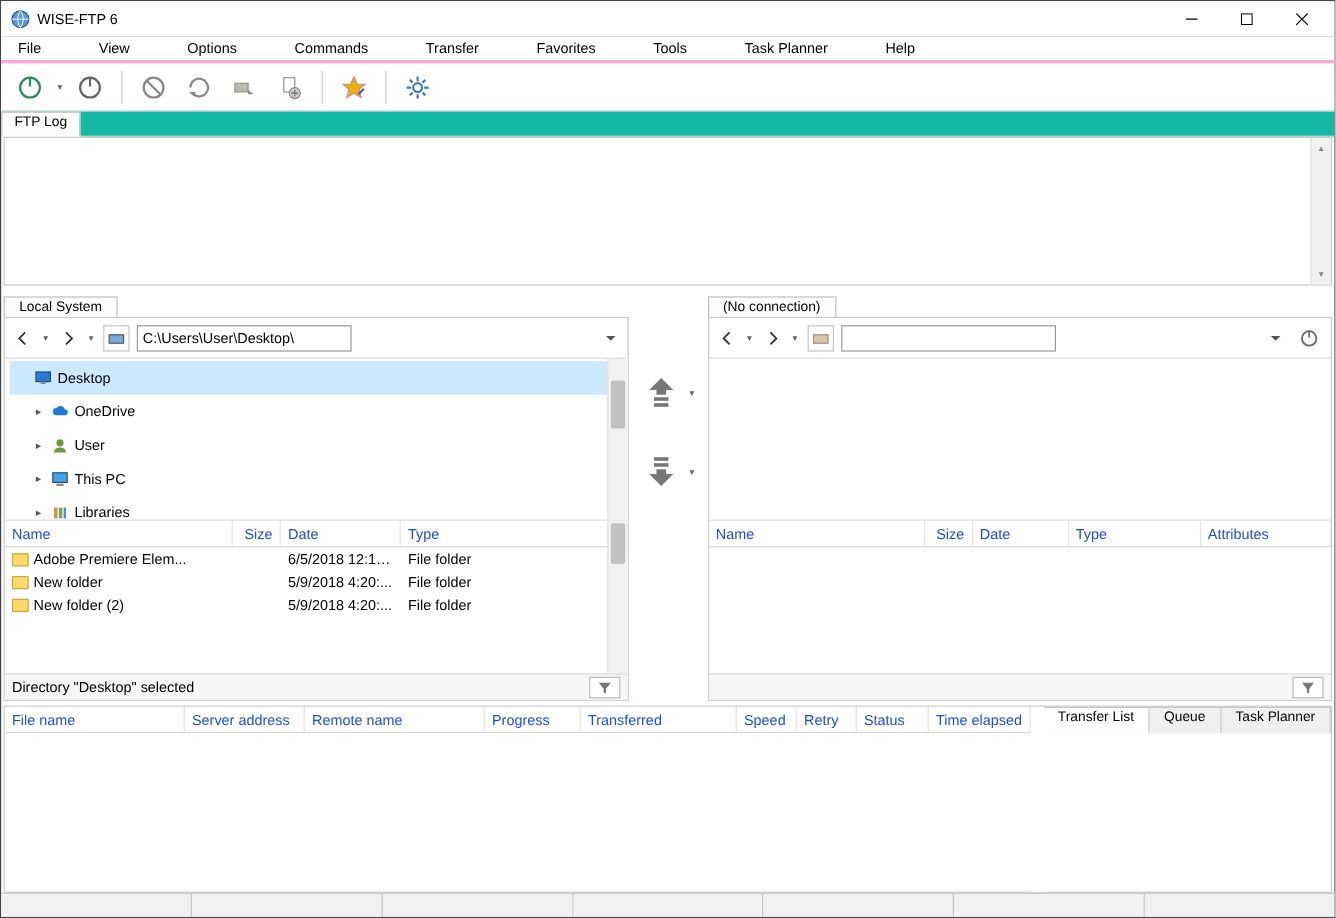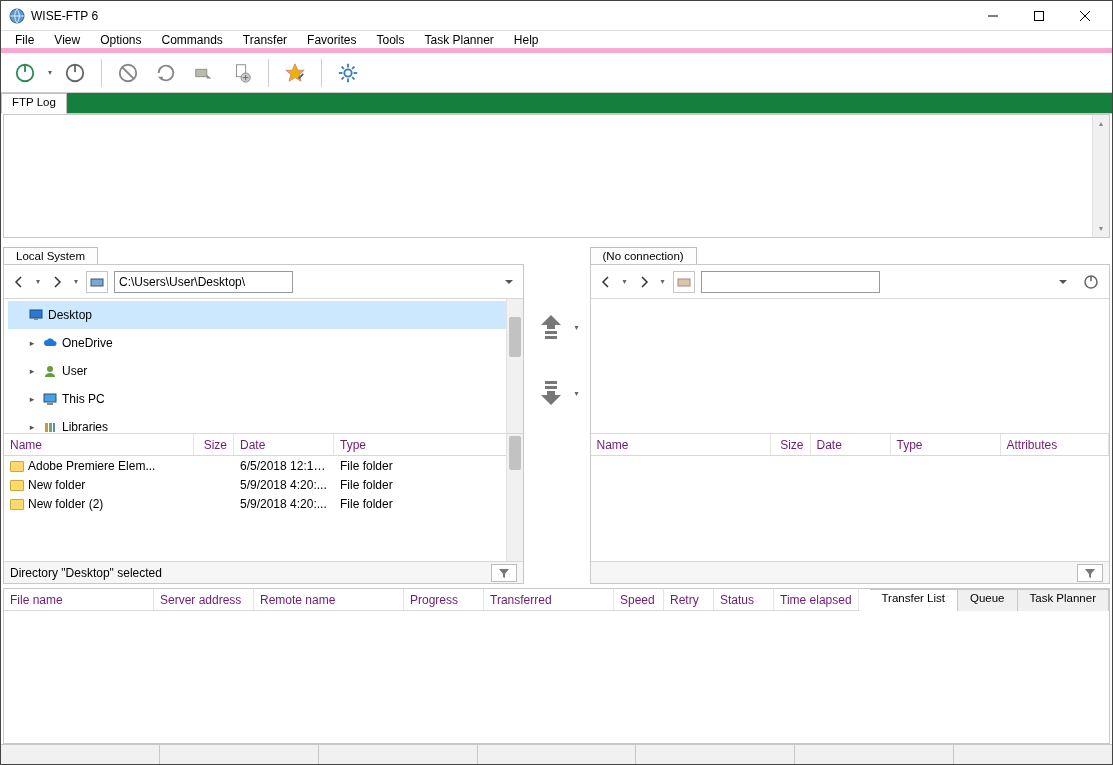--- a/index.html
+++ b/index.html
@@ -3,27 +3,27 @@
 <meta charset="utf-8">
 <style>
 * { box-sizing: border-box; margin: 0; padding: 0; }
 html, body { width: 1113px; height: 765px; font-family: "Segoe UI", Tahoma, sans-serif; font-size: 12px; color: #000; background: #fff; overflow: hidden; }
 .window { display: flex; flex-direction: column; height: 100%; border: 1px solid #444; }
 .titlebar { display: flex; align-items: center; height: 30px; background: #fff; padding: 0 4px 0 8px; border-bottom: 1px solid #ddd; }
 .titlebar-icon { width: 16px; height: 16px; margin-right: 6px; display: flex; align-items: center; justify-content: center; }
 .titlebar-title { flex: 1; font-size: 12px; }
 .winctrls { display: flex; }
 .winctrl { width: 46px; height: 30px; display: flex; align-items: center; justify-content: center; cursor: pointer; }
-.menubar { display: flex; height: 22px; align-items: flex-start; padding: 0 4px; background: #fff; border-bottom: 5px solid #f9a8d4; }
+.menubar { display: flex; height: 22px; align-items: flex-start; padding: 0 4px; background: #fff; border-bottom: 3px solid #f9a8d4; gap: 28px; }
 .menu-item { padding: 2px 10px; cursor: pointer; }
 .toolbar { display: flex; align-items: center; height: 40px; background: #fff; border-bottom: 1px solid #ccc; padding: 0 6px; gap: 2px; }
 .tool { width: 36px; height: 34px; display: flex; align-items: center; justify-content: center; cursor: pointer; border-radius: 2px; }
 .tool-sep { width: 1px; height: 28px; background: #ccc; margin: 0 6px; }
 .dropdown-bump { width: 10px; display: flex; align-items: center; justify-content: center; color: #666; font-size: 8px; cursor: pointer; }
-.tab-strip { display: flex; background: #15803d; border-bottom: 1px solid #c8c8c8; height: 21px; }
+.tab-strip { display: flex; background: #14b8a6; border-bottom: 1px solid #c8c8c8; height: 21px; }
 .tab { padding: 2px 10px; background: #fdfdfd; border: 1px solid #bfbfbf; border-bottom: 1px solid #fdfdfd; margin-bottom: -1px; font-size: 11.5px; }
 .log-pane { height: 124px; background: #fff; border: 1px solid #c8c8c8; margin: 0 2px 4px 2px; position: relative; }
 .log-pane .scrollbar { position: absolute; right: 0; top: 0; bottom: 0; width: 17px; background: #f0f0f0; border-left: 1px solid #e2e2e2; display: flex; flex-direction: column; justify-content: space-between; }
 .sb-btn { height: 17px; display: flex; align-items: center; justify-content: center; color: #888; font-size: 8px; }
 .panels { display: flex; height: 320px; }
 .side-wrap { flex: 1; display: flex; flex-direction: column; border: 1px solid #c8c8c8; margin: 0 2px; }
 .side-label-strip { height: 22px; display: flex; align-items: flex-end; }
 .side-tab { display: inline-block; padding: 2px 12px; background: #fdfdfd; border: 1px solid #bfbfbf; border-bottom: none; font-size: 11.5px; margin-left: 2px; }
 .path-bar { display: flex; align-items: center; height: 34px; padding: 2px 4px; gap: 4px; border-bottom: 1px solid #d8d8d8; }
 .navbtn { width: 22px; height: 22px; display: flex; align-items: center; justify-content: center; cursor: pointer; color: #444; }
@@ -34,21 +34,21 @@
 .path-input-wrap::after { content: ""; position: absolute; right: 6px; top: 50%; transform: translateY(-50%); border-left: 4px solid transparent; border-right: 4px solid transparent; border-top: 4px solid #555; }
 .tree-pane { height: 135px; overflow: hidden; position: relative; background: #fff; border-bottom: 1px solid #d8d8d8; }
 .tree-root { padding: 2px 4px; }
 .tree-item { display: flex; align-items: center; height: 28px; cursor: pointer; padding-left: 4px; }
 .tree-item.child { padding-left: 18px; }
 .tree-item.sel { background: #cce8ff; }
 .caret { width: 12px; text-align: center; color: #555; font-size: 9px; }
 .tree-icon { width: 16px; height: 16px; margin: 0 4px; display: flex; align-items: center; justify-content: center; }
 .list-pane { flex: 1; position: relative; background: #fff; overflow: hidden; }
 .list-header { display: flex; height: 22px; background: #fff; border-bottom: 1px solid #d8d8d8; }
-.list-col { border-right: 1px solid #e4e4e4; padding: 2px 6px; font-size: 12px; color: #701a75; display: flex; align-items: center; }
+.list-col { border-right: 1px solid #e4e4e4; padding: 2px 6px; font-size: 12px; color: #1d4ed8; display: flex; align-items: center; }
 .list-row { display: flex; height: 19px; align-items: center; cursor: pointer; }
 .list-cell { padding: 0 6px; overflow: hidden; white-space: nowrap; text-overflow: ellipsis; font-size: 12px; }
 .folder-icon { display: inline-block; width: 14px; height: 11px; background: #ffd96a; border: 1px solid #caa93a; border-radius: 1px; margin-right: 4px; vertical-align: middle; }
 .vscroll { position: absolute; right: 0; top: 0; bottom: 0; width: 17px; background: #f1f1f1; border-left: 1px solid #e2e2e2; }
 .vscroll .thumb { position: absolute; left: 2px; right: 2px; top: 18px; height: 40px; background: #c2c2c2; border-radius: 2px; }
 .status-strip { height: 22px; display: flex; align-items: center; justify-content: space-between; padding: 0 6px; border-top: 1px solid #d8d8d8; background: #f6f6f6; }
 .filter-btn { width: 26px; height: 18px; display: flex; align-items: center; justify-content: center; background: #fff; border: 1px solid #bbb; cursor: pointer; }
 .mid-col { width: 62px; display: flex; flex-direction: column; align-items: center; justify-content: flex-start; gap: 36px; padding-top: 48px; }
 .big-arrow { width: 38px; height: 30px; cursor: pointer; display: flex; align-items: center; justify-content: center; }
 .big-arrow svg { width: 32px; height: 32px; }

